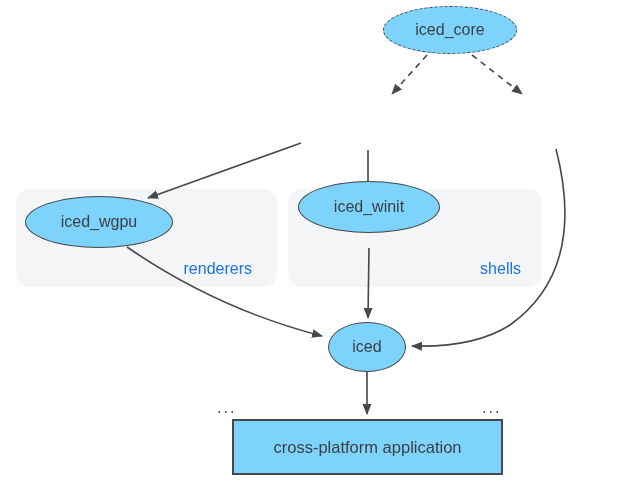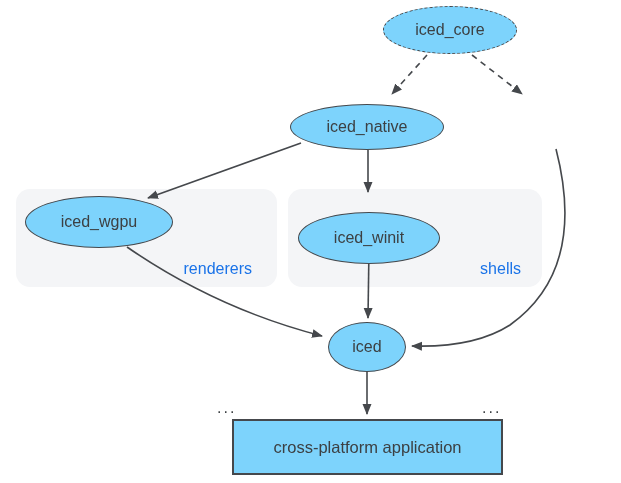--- a/index.html
+++ b/index.html
@@ -96,30 +96,27 @@
       <path d="M369,248 L368,318" marker-end="url(#arrow)"></path>
       <path d="M556,149 C573,215 570,282 510,325 C482,343 445,347 412,346" marker-end="url(#arrow)"></path>
       <path d="M367,372 L367,414" marker-end="url(#arrow)"></path>
     </g>
   </svg>
 
   <div class="node ellipse dashed" style="left:383px; top:6px; width:134px; height:48px;">
     <span class="node-label">iced_core</span>
   </div>
 
-  <div class="node ellipse" style="left:290px; top:104px; width:154px; height:46px;">
-    <span class="node-label">iced_native</span>
-  </div>
 
 
   <div class="node ellipse" style="left:25px; top:196px; width:148px; height:52px;">
     <span class="node-label">iced_wgpu</span>
   </div>
 
-  <div class="node ellipse" style="left:298px; top:212px; width:142px; height:52px;">
+  <div class="node ellipse" style="left:298px; top:181px; width:142px; height:52px;">
     <span class="node-label">iced_winit</span>
   </div>
 
   <div class="node ellipse" style="left:328px; top:322px; width:78px; height:50px;">
     <span class="node-label">iced</span>
   </div>
 
   <div class="node rect" style="left:232px; top:419px; width:271px; height:56px;">
     <span class="node-label">cross-platform application</span>
   </div>

